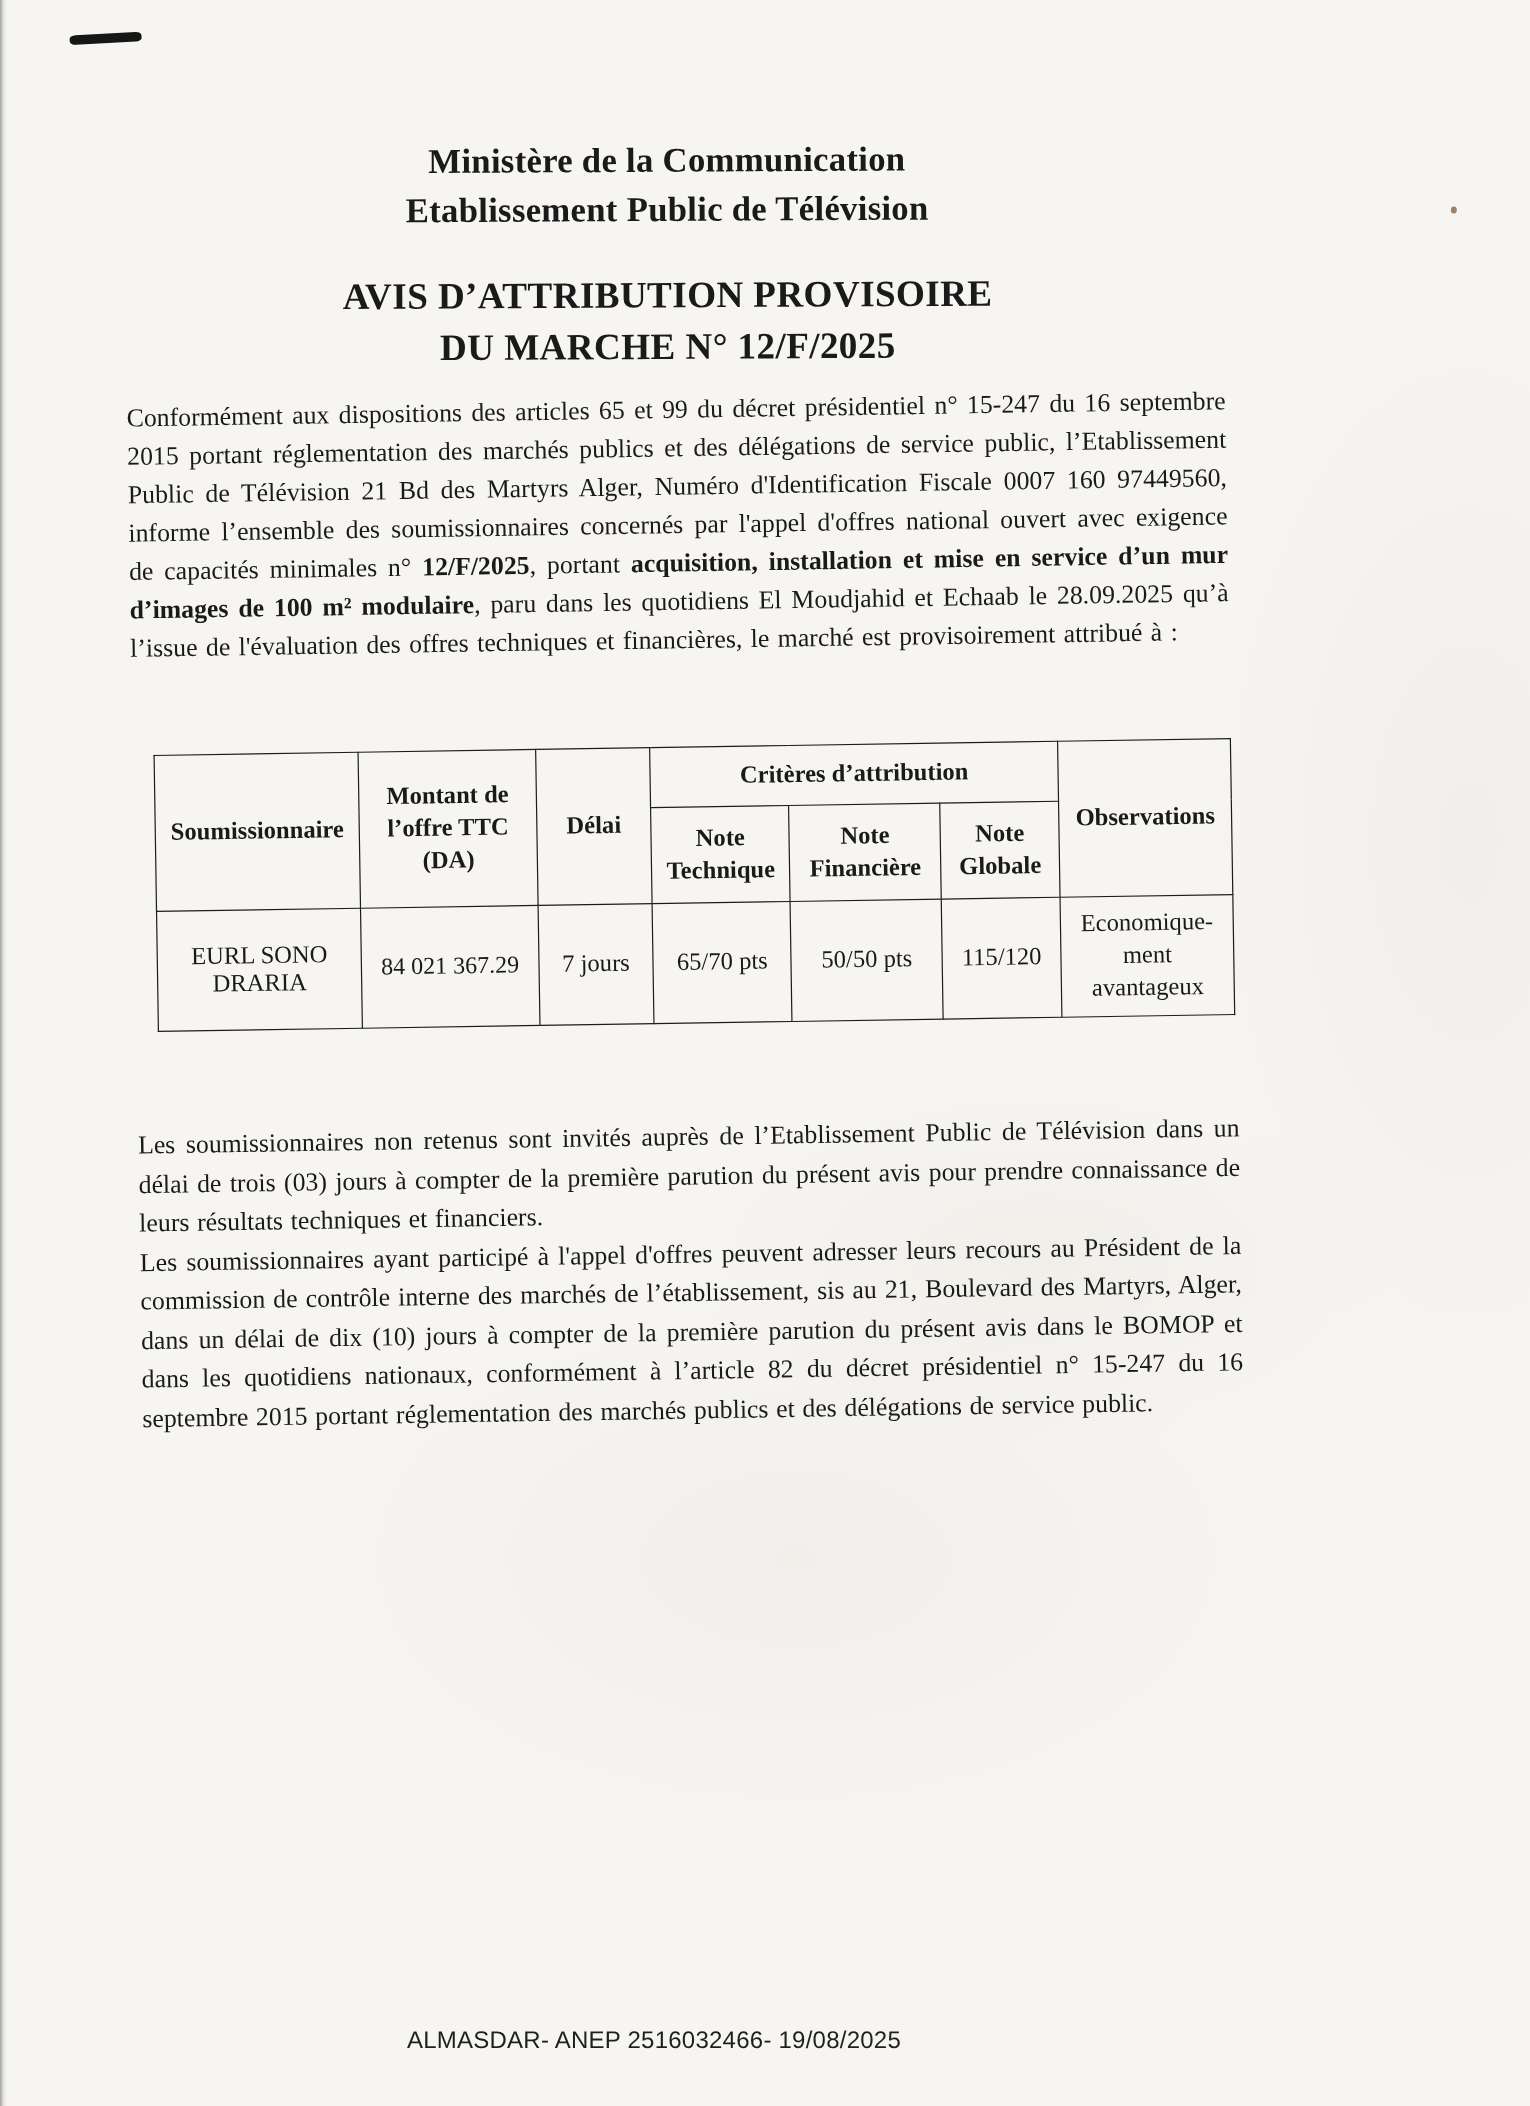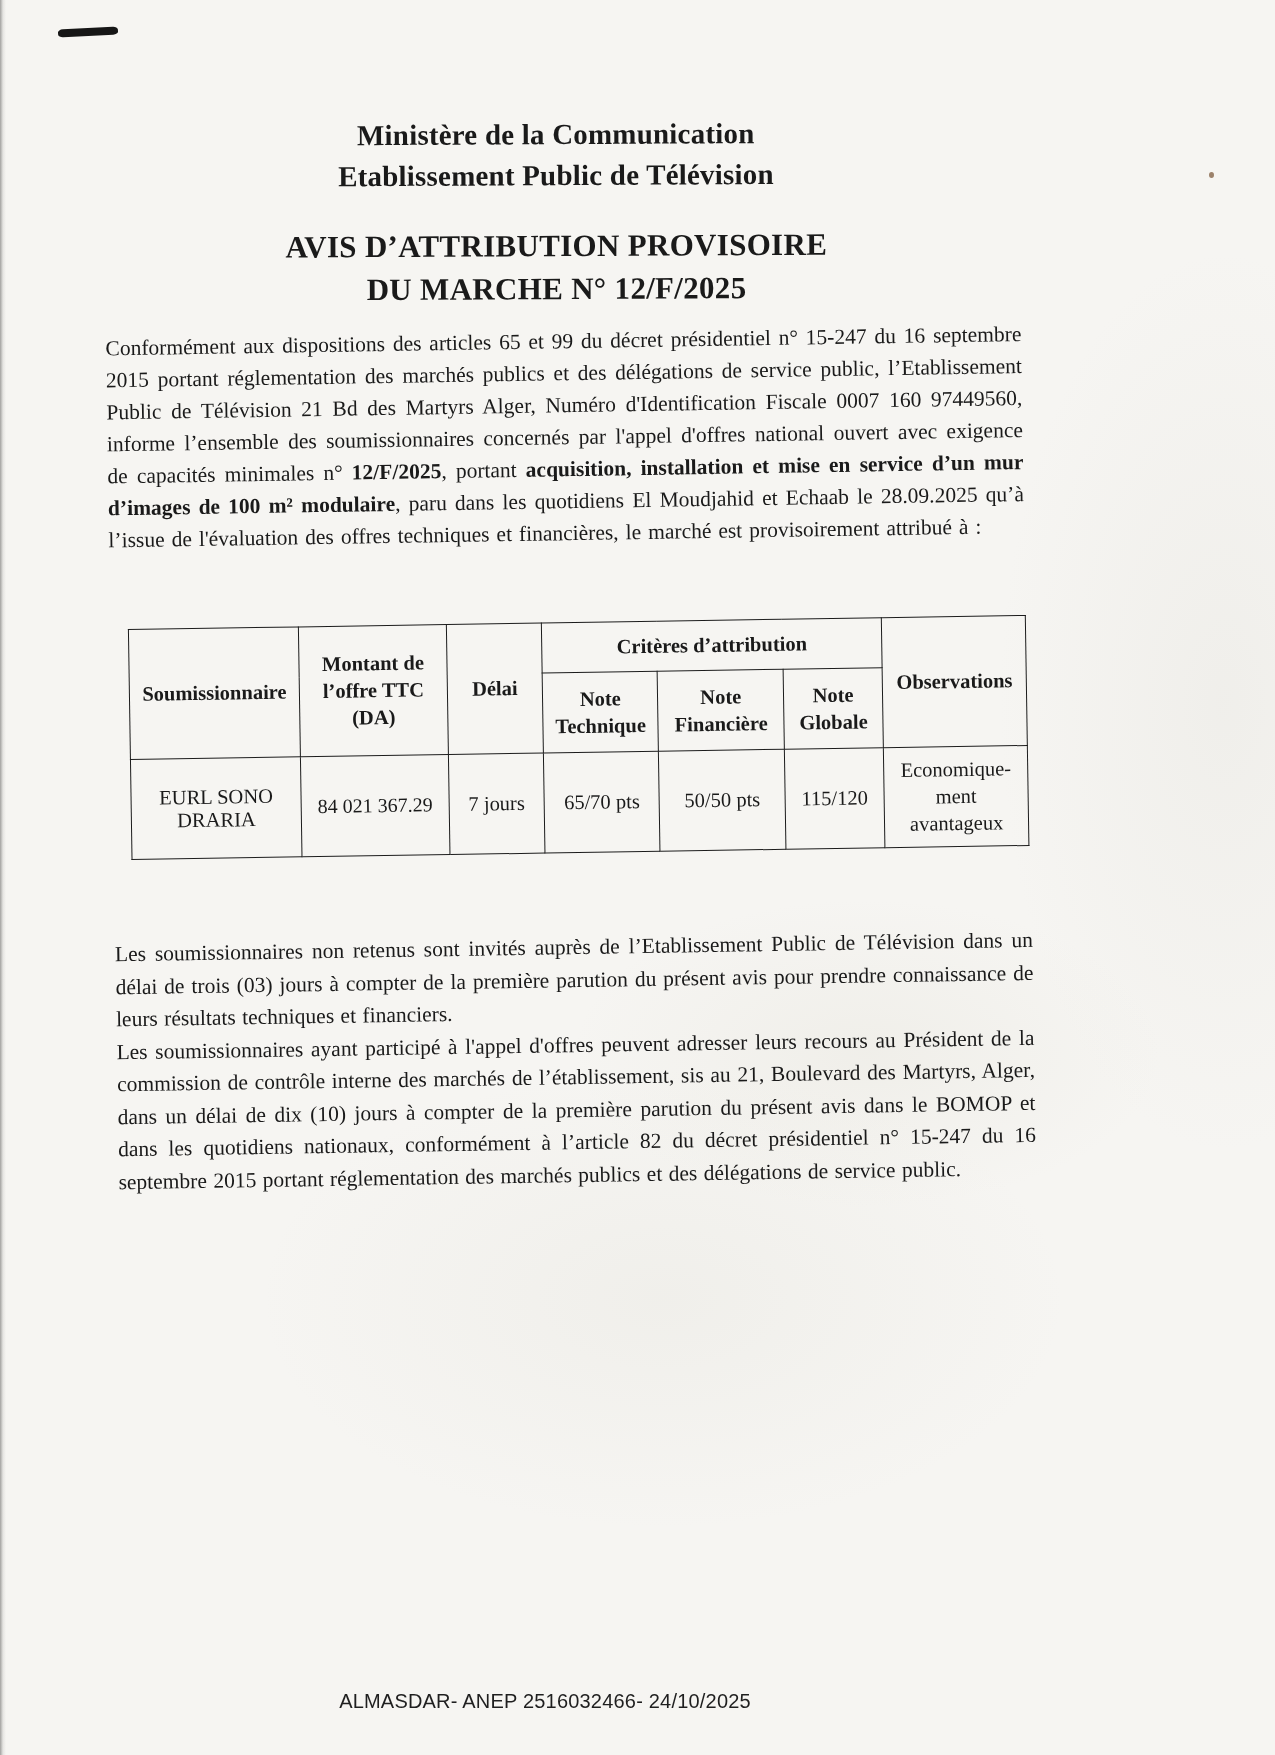--- a/index.html
+++ b/index.html
@@ -142,14 +142,14 @@
       </tbody>
         </table>
     </div>
 
     <div class="closing">
       <p>Les soumissionnaires non retenus sont invités auprès de l’Etablissement Public de Télévision dans un délai de trois (03) jours à compter de la première parution du présent avis pour prendre connaissance de leurs résultats techniques et financiers.</p>
       <p>Les soumissionnaires ayant participé à l'appel d'offres peuvent adresser leurs recours au Président de la commission de contrôle interne des marchés de l’établissement, sis au 21, Boulevard des Martyrs, Alger, dans un délai de dix (10) jours à compter de la première parution du présent avis dans le BOMOP et dans les quotidiens nationaux, conformément à l’article 82 du décret présidentiel n° 15-247 du 16 septembre 2015 portant  réglementation des marchés publics et des délégations de service public.</p>
     </div>
   </div>
 
-  <div class="footer-note">ALMASDAR- ANEP 2516032466- 24/10/2025</div>
+  <div class="footer-note">ALMASDAR- ANEP 2516032466- 19/08/2025</div>
 </div>
 
 </body></html>

